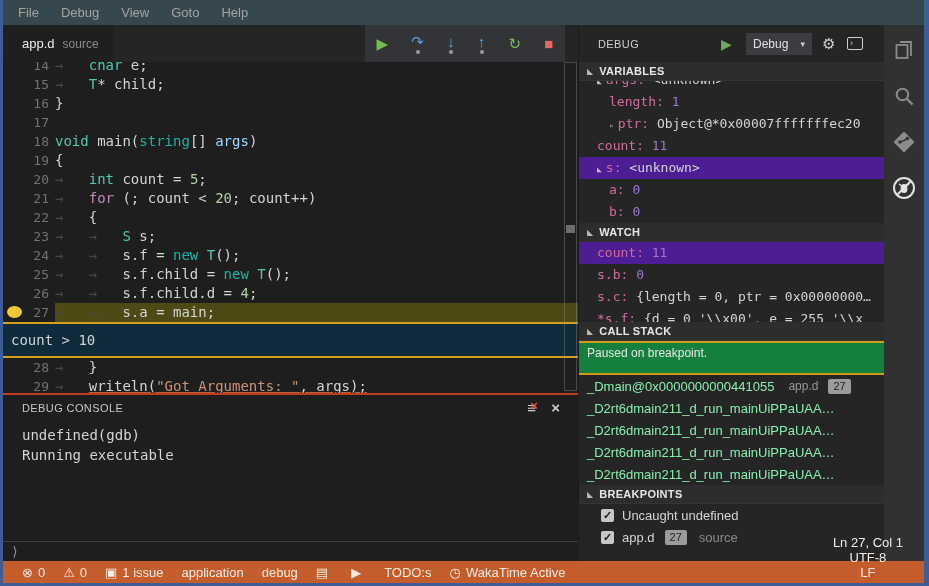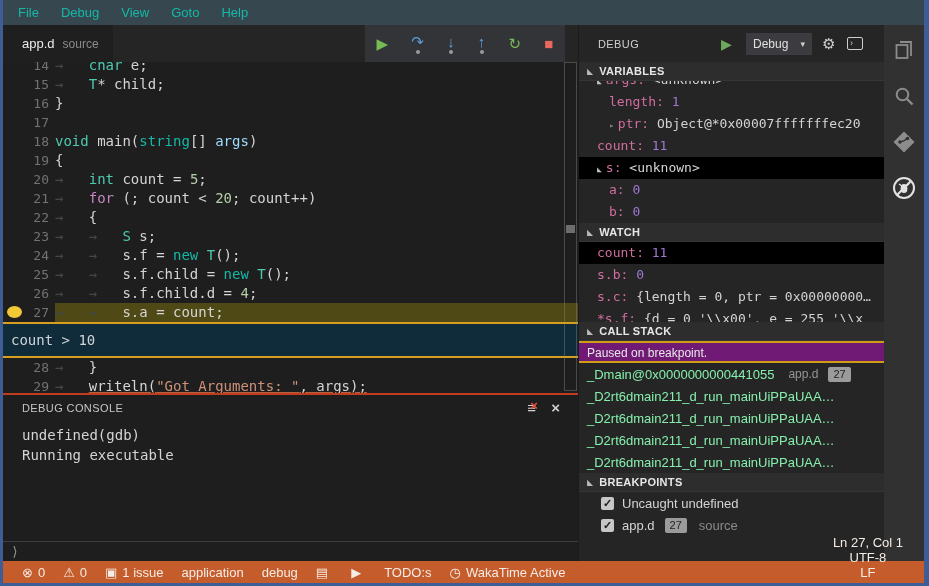--- a/index.html
+++ b/index.html
@@ -2,21 +2,21 @@
 <html><head>
 <meta charset="utf-8">
 <style>
   * { margin:0; padding:0; box-sizing:border-box; }
   body { background:#000; font-family:"Liberation Sans",sans-serif; }
   .window{ width:929px; height:586px; position:relative; background:#1e1e1e;
     border-left:3px solid #3e5c96; border-right:5px solid #3e5c96; border-bottom:3px solid #3e5c96;
     overflow:hidden; }
   
   .menubar{ height:25px; background:#37474f; display:flex; align-items:center; padding-left:4px; }
-  .menu-item{ color:#14b8a6; font-size:13px; padding:0 11px; height:25px; line-height:25px; cursor:default; }
+  .menu-item{ color:#a3a3a3; font-size:13px; padding:0 11px; height:25px; line-height:25px; cursor:default; }
   
   .main{ display:flex; height:536px; }
   .editor-col{ width:575px; display:flex; flex-direction:column; background:#1e1e1e; }
   
   .tabbar{ height:37px; background:#252526; position:relative; display:flex; align-items:center; flex:none; }
   .tab{ padding:0 14px 0 19px; height:37px; display:flex; align-items:center; background:#1f1f20; }
   .tab-name{ color:#eaeaea; font-size:13px; }
   .tab-hint{ color:#8b8b8b; font-size:12px; margin-left:8px; }
   .dbg-toolbar{ position:absolute; left:362px; top:0; width:200px; height:37px; background:#333438;
     display:flex; align-items:center; justify-content:space-around; }
@@ -65,26 +65,26 @@
   .sp-gear{ position:absolute; left:243px; color:#cfcfcf; font-size:15px; cursor:pointer; }
   .sp-term{ position:absolute; left:268px; top:12px; width:16px; height:13px; border:1px solid #cfcfcf;
     border-radius:2px; color:#cfcfcf; font-size:9px; line-height:11px; padding-left:2px; cursor:pointer; }
   .sec-h{ height:19px; flex:none; background:#2d2d2e; display:flex; align-items:center; padding-left:8px;
     border-bottom:1px solid rgba(255,255,255,.04); cursor:pointer; }
   .sec-h .tw{ color:#b9b9b9; font-size:8px; margin-right:6px; }
   .sec-h .t{ color:#e6e6e6; font-size:11px; font-weight:bold; letter-spacing:.3px; }
   .sec-body{ overflow:hidden; flex:none; }
   .vrow{ height:22px; line-height:22px; font-family:"DejaVu Sans Mono",monospace; font-size:13px;
     white-space:pre; overflow:hidden; cursor:pointer; }
-  .vrow.sel{ background:#000000; }
+  .vrow.sel{ background:#4c1d95; }
   .vrow .exp{ color:#c0c0c0; font-size:8px; margin-right:4px; }
   .vname{ color:#d16d9e; } .vv-num{ color:#9d77d1; } .vv-pl{ color:#d4d4d4; }
   .clip-top{ height:10px; overflow:hidden; } .clip-top .vrow{ margin-top:-12px; }
   .clip-bot{ height:14px; overflow:hidden; }
-  .banner{ height:22px; flex:none; background:#701a75; border-top:2px solid #cf9c17; border-bottom:2px solid #cf9c17;
+  .banner{ height:34px; flex:none; background:#15803d; border-top:2px solid #cf9c17; border-bottom:2px solid #cf9c17;
     color:#e8e8e8; font-size:12px; line-height:21px; padding-left:8px; }
   .frame{ height:22px; display:flex; align-items:center; padding-left:8px; cursor:pointer; }
   .frame .fn{ color:#86efac; font-size:13px; white-space:nowrap; }
   .frame .ff{ color:#969696; font-size:12px; margin-left:14px; }
   .badge{ background:#9b9b9b; color:#222; font-size:11px; padding:0 5px; border-radius:2px; margin-left:10px;
     line-height:15px; }
   .bprow{ height:22px; display:flex; align-items:center; padding-left:22px; cursor:pointer; }
   .cb{ width:13px; height:13px; background:#c7c7c7; border-radius:2px; margin-right:8px; flex:none;
     color:#1e1e1e; font-size:11px; line-height:13px; text-align:center; font-weight:bold; }
   .bprow .lbl{ color:#d4d4d4; font-size:13px; }
@@ -154,21 +154,21 @@
           <div class="cl"><span class="bpm"></span><span class="ln">17</span><span class="txt"></span></div>
           <div class="cl"><span class="bpm"></span><span class="ln">18</span><span class="txt"><span class="tk-kw">void</span><span class="tk-pl"> main(</span><span class="tk-new">string</span><span class="tk-pl">[] </span><span class="tk-param">args</span><span class="tk-pl">)</span></span></div>
           <div class="cl"><span class="bpm"></span><span class="ln">19</span><span class="txt"><span class="tk-pl">{</span></span></div>
           <div class="cl"><span class="bpm"></span><span class="ln">20</span><span class="txt"><span class="tk-ws">→   </span><span class="tk-kw">int</span><span class="tk-pl"> count = </span><span class="tk-num">5</span><span class="tk-pl">;</span></span></div>
           <div class="cl"><span class="bpm"></span><span class="ln">21</span><span class="txt"><span class="tk-ws">→   </span><span class="tk-ctrl">for</span><span class="tk-pl"> (; count &lt; </span><span class="tk-num">20</span><span class="tk-pl">; count++)</span></span></div>
           <div class="cl"><span class="bpm"></span><span class="ln">22</span><span class="txt"><span class="tk-ws">→   </span><span class="tk-pl">{</span></span></div>
           <div class="cl"><span class="bpm"></span><span class="ln">23</span><span class="txt"><span class="tk-ws">→   </span><span class="tk-ws">→   </span><span class="tk-kw">S</span><span class="tk-pl"> s;</span></span></div>
           <div class="cl"><span class="bpm"></span><span class="ln">24</span><span class="txt"><span class="tk-ws">→   </span><span class="tk-ws">→   </span><span class="tk-pl">s.f = </span><span class="tk-new">new</span><span class="tk-pl"> </span><span class="tk-kw">T</span><span class="tk-pl">();</span></span></div>
           <div class="cl"><span class="bpm"></span><span class="ln">25</span><span class="txt"><span class="tk-ws">→   </span><span class="tk-ws">→   </span><span class="tk-pl">s.f.child = </span><span class="tk-new">new</span><span class="tk-pl"> </span><span class="tk-kw">T</span><span class="tk-pl">();</span></span></div>
           <div class="cl"><span class="bpm"></span><span class="ln">26</span><span class="txt"><span class="tk-ws">→   </span><span class="tk-ws">→   </span><span class="tk-pl">s.f.child.d = </span><span class="tk-num">4</span><span class="tk-pl">;</span></span></div>
-          <div class="cl hl"><span class="bpm"><span class="bpdot"></span></span><span class="ln">27</span><span class="txt"><span class="tk-ws">→   </span><span class="tk-ws">→   </span><span class="tk-pl">s.a = count;</span></span></div>
+          <div class="cl hl"><span class="bpm"><span class="bpdot"></span></span><span class="ln">27</span><span class="txt"><span class="tk-ws">→   </span><span class="tk-ws">→   </span><span class="tk-pl">s.a = main;</span></span></div>
           <div class="peek">count &gt; 10</div>
           <div class="cl"><span class="bpm"></span><span class="ln">28</span><span class="txt"><span class="tk-ws">→   </span><span class="tk-pl">}</span></span></div>
           <div class="cl"><span class="bpm"></span><span class="ln">29</span><span class="txt"><span class="tk-ws">→   </span><span class="tk-pl u">writeln(</span><span class="tk-str u">"Got Arguments: "</span><span class="tk-pl u">, args);</span></span></div>
           <div class="vscroll">
           <div class="vthumb"></div>
         </div>
         </div>
 
       <div class="console">
         <div class="console-header">

